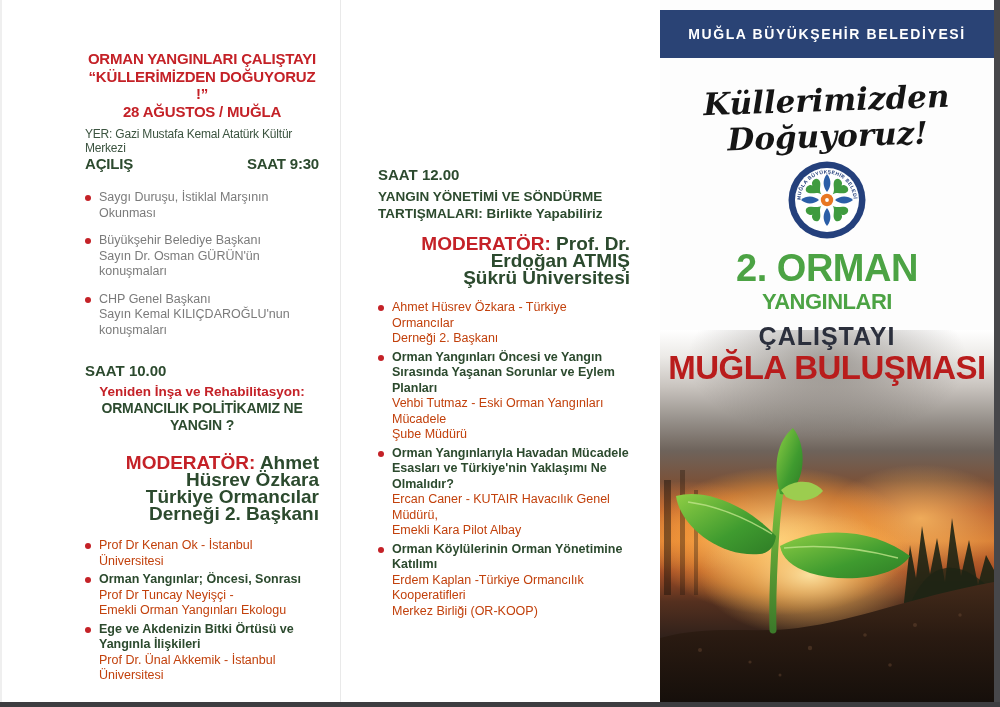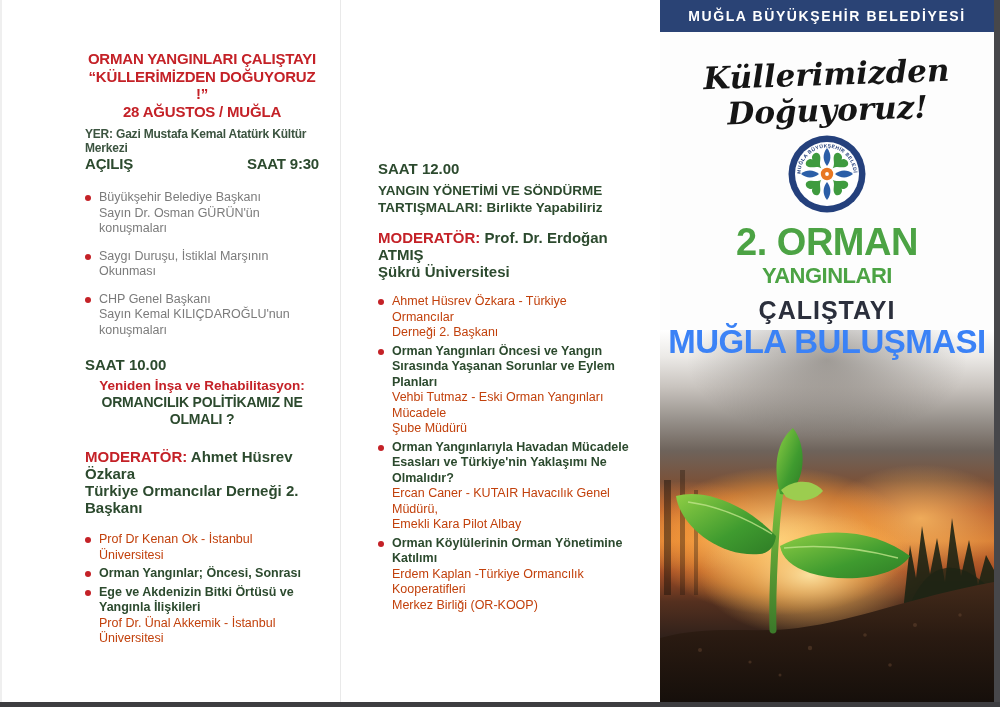--- a/index.html
+++ b/index.html
@@ -14,51 +14,51 @@
   .fold-line   { position:absolute; top:0; bottom:5px; left:340px; width:1px; background:#e9e9e9; z-index:5; }
 
   
   .red    { color:#c42127; }
   .gray   { color:#7b7b7b; }
   .pre    { white-space:pre-line; }
 
   
   .col-left { position:absolute; left:85px; top:50px; width:234px; z-index:6; }
   .head-title { text-align:center; color:#c42127; font-weight:800; font-size:15px; line-height:17.5px; letter-spacing:-0.2px; }
-  .venue { margin-top:7px; font-size:12px; font-weight:700; color:#3c5440; letter-spacing:-0.2px; }
+  .venue { margin-top:7px; font-size:12px; font-weight:400; color:#3c5440; letter-spacing:-0.2px; }
   .time-row { display:flex; justify-content:space-between; margin-top:0; font-size:15px; font-weight:800; color:#2c4a2e; letter-spacing:-0.2px; }
   ul.dots { list-style:none; margin-top:18px; }
   ul.dots li { position:relative; padding-left:14px; margin-bottom:12px; font-size:12.5px; line-height:15.5px; }
   ul.dots li::before { content:""; position:absolute; left:0; top:5px; width:6px; height:6px; border-radius:50%; background:#c42127; }
-  .saat { margin-top:18px; font-size:15px; font-weight:800; color:#2c4a2e; }
+  .saat { margin-top:24px; font-size:15px; font-weight:800; color:#2c4a2e; }
   .sess-sub  { margin-top:5px; text-align:center; font-size:13.5px; line-height:16px; font-weight:700; color:#c42127; }
   .sess-name { text-align:center; font-size:14px; line-height:17px; font-weight:800; color:#2c4a2e; letter-spacing:-0.2px; }
-  .moderator { margin-top:20px; text-align:left; font-size:15px; line-height:17px; font-weight:700; color:#2c4a2e; }
+  .moderator { margin-top:20px; text-align:right; font-size:19px; line-height:17px; font-weight:700; color:#2c4a2e; }
   ul.topics { margin-top:16px; }
   ul.topics li { margin-bottom:3px; }
   ul.topics .t { font-weight:700; color:#2c4a2e; font-size:12.5px; line-height:15.5px; }
   ul.topics .s { color:#c2410c; font-size:12.5px; line-height:15.5px; }
 
   
   .col-mid { position:absolute; left:378px; top:142px; width:252px; z-index:6; }
   .col-mid .sess-title { margin-top:5px; font-size:13.5px; line-height:17px; font-weight:800; color:#2c4a2e; }
   .col-mid .moderator { margin-top:13px; }
   .col-mid ul.topics { margin-top:14px; }
 
   
   .cover { position:absolute; left:660px; top:0; width:334px; height:707px; background:#fdfdfd; z-index:10; overflow:hidden; }
-  .cover-bar { position:relative; margin-top:0; height:32px; background:#2a4375; display:flex; align-items:center; justify-content:center; z-index:12; }
+  .cover-bar { position:relative; margin-top:10px; height:48px; background:#2a4375; display:flex; align-items:center; justify-content:center; z-index:12; }
   .cover-bar span { color:#fff; font-size:14px; font-weight:700; letter-spacing:1.6px; }
   .slogan { position:relative; z-index:12; margin-top:24px; text-align:center; font-family:"DejaVu Serif", serif; font-style:italic; font-weight:700; font-size:31px; color:#151515; transform:rotate(-2deg); letter-spacing:0px; }
   .logo-wrap { position:relative; z-index:12; display:flex; justify-content:center; margin-top:6px; }
   .cover-titles { position:relative; z-index:12; text-align:center; margin-top:10px; }
   .ct1 { font-size:38px; line-height:36px; font-weight:800; color:#4ca344; letter-spacing:-0.5px; }
   .ct2 { font-size:22px; line-height:32px; font-weight:800; color:#4ca344; letter-spacing:-0.5px; }
   .ct3 { font-size:25px; line-height:30px; font-weight:800; color:#2b2f3c; letter-spacing:1px; margin-top:3px; }
-  .ct4 { font-size:33px; line-height:34px; font-weight:800; color:#3b82f6; letter-spacing:-0.5px; }
+  .ct4 { font-size:33px; line-height:34px; font-weight:800; color:#b91c1c; letter-spacing:-0.5px; }
 
   .photo { position:absolute; left:0; right:0; bottom:0; top:330px; z-index:11;
     background:
       radial-gradient(ellipse 200px 110px at 50% 8%, rgba(88,82,76,0.50), rgba(88,82,76,0) 70%),
       radial-gradient(ellipse 170px 95px at 36% 56%, rgba(255,222,140,0.95), rgba(255,165,60,0.45) 55%, rgba(255,165,60,0) 78%),
       radial-gradient(ellipse 130px 75px at 78% 50%, rgba(255,195,105,0.75), rgba(255,195,105,0) 72%),
       radial-gradient(ellipse 120px 60px at 8% 52%, rgba(244,150,60,0.6), rgba(244,150,60,0) 75%),
       linear-gradient(180deg,
         #ffffff 0%, #eceae7 7%, #c9c4bf 15%, #96908a 24%, #6e635b 32%,
         #7a523a 40%, #b35a2b 48%, #d77c33 56%, #a44e26 64%,
@@ -78,40 +78,42 @@
       <div>ORMAN YANGINLARI ÇALIŞTAYI</div>
       <div>“KÜLLERİMİZDEN DOĞUYORUZ !”</div>
       <div>28 AĞUSTOS / MUĞLA</div>
     </div>
     <div class="venue">YER: Gazi Mustafa Kemal Atatürk Kültür Merkezi</div>
     <div class="time-row">
       <span>AÇILIŞ</span>
       <span>SAAT 9:30</span>
     </div>
     <ul class="dots gray">
+      <li><span class="pre">Saygı Duruşu, İstiklal Marşının Okunması</span></li>
       <li><span class="pre">Büyükşehir Belediye Başkanı
 Sayın Dr. Osman GÜRÜN'ün konuşmaları</span></li>
-      <li><span class="pre">Saygı Duruşu, İstiklal Marşının Okunması</span></li>
       <li><span class="pre">CHP Genel Başkanı
 Sayın Kemal KILIÇDAROĞLU'nun konuşmaları</span></li>
     </ul>
     <div class="saat">SAAT 10.00</div>
     <div class="sess-sub">Yeniden İnşa ve Rehabilitasyon:</div>
-    <div class="sess-name">ORMANCILIK POLİTİKAMIZ NE OLMALI ?</div>
+    <div class="sess-name">ORMANCILIK POLİTİKAMIZ NE YANGIN ?</div>
     <div class="moderator">
       <span class="red">MODERATÖR:</span>
       <span>Ahmet Hüsrev Özkara</span>
       <div>Türkiye Ormancılar Derneği 2. Başkanı</div>
     </div>
     <ul class="dots topics">
       <li>
         <div class="s pre">Prof Dr Kenan Ok - İstanbul Üniversitesi</div>
       </li>
       <li>
         <div class="t pre">Orman Yangınlar; Öncesi, Sonrası</div>
+        <div class="s pre">Prof Dr Tuncay Neyişçi -
+Emekli Orman Yangınları Ekologu</div>
       </li>
       <li>
         <div class="t pre">Ege ve Akdenizin Bitki Örtüsü ve
 Yangınla İlişkileri</div>
         <div class="s pre">Prof Dr. Ünal Akkemik - İstanbul Üniversitesi</div>
       </li>
 
     </ul>
   </section>
 

